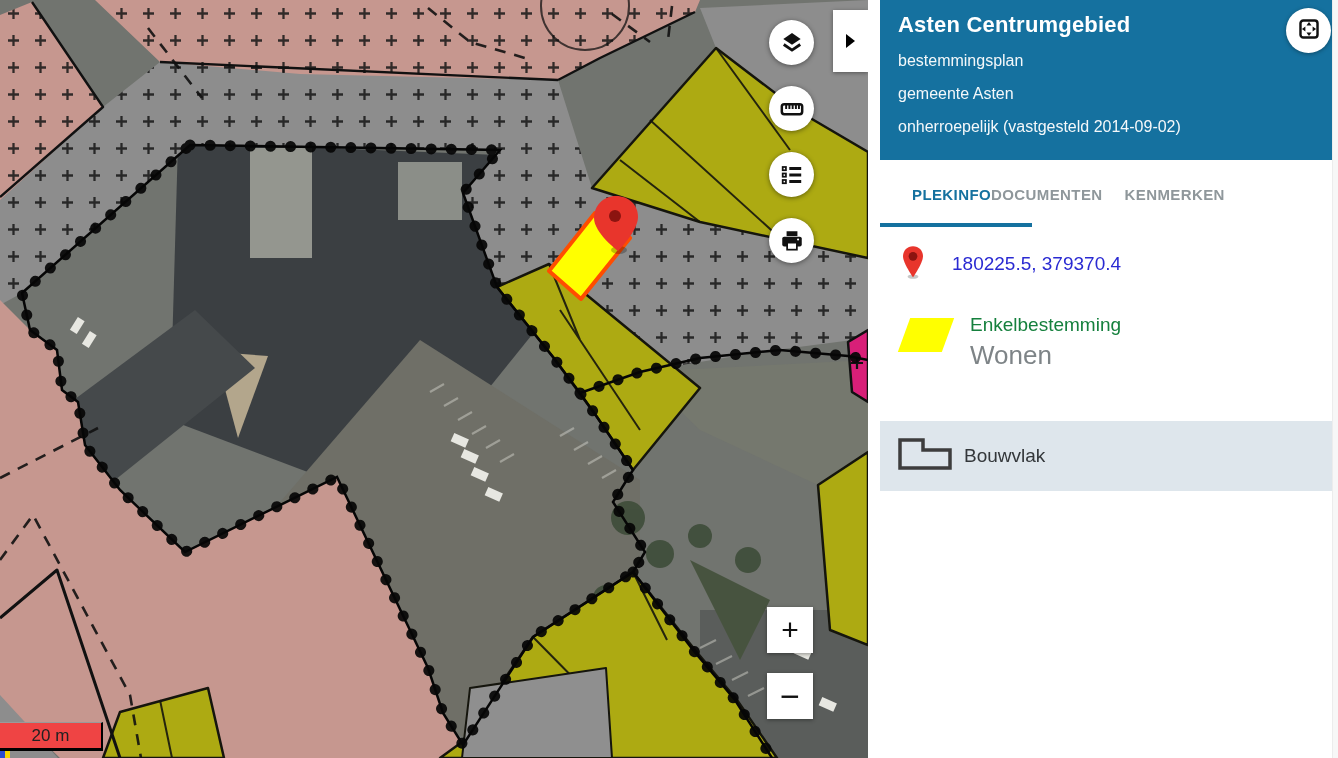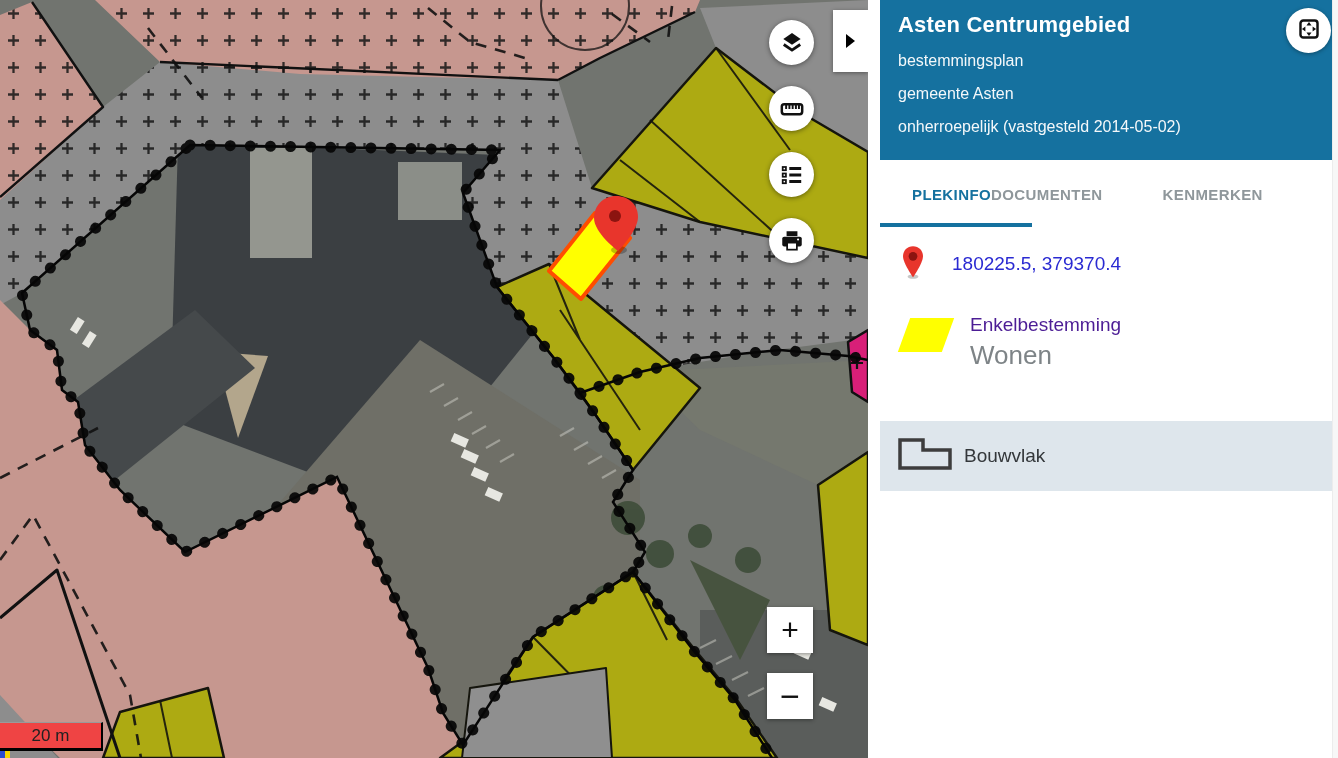--- a/index.html
+++ b/index.html
@@ -38,30 +38,30 @@
   #panel-header{position:relative;height:160px;background:#15719f;color:#fff;box-sizing:border-box;padding:12px 18px 0 18px;}
   #panel-title{font-size:22px;font-weight:700;letter-spacing:.2px;margin:0 0 6px 0;}
   .hdr-line{font-size:16px;line-height:33px;font-weight:400;color:#f4f8fa;}
   #fit-btn{position:absolute;top:8px;right:13px;width:45px;height:45px;border-radius:50%;background:#fff;
     box-shadow:0 1px 4px rgba(0,0,0,.35);display:flex;align-items:center;justify-content:center;cursor:pointer;}
 
   #tabbar{position:relative;height:68px;display:flex;align-items:center;padding-left:32px;box-sizing:border-box;}
   .tab{font-size:15px;font-weight:700;letter-spacing:.4px;color:#8f979b;cursor:pointer;white-space:nowrap;}
   .tab.active{color:#15719f;}
   #tab-documenten{}
-  #tab-kenmerken{margin-left:60px;}
+  #tab-kenmerken{margin-left:22px;}
   #tab-underline{position:absolute;left:0;bottom:1px;width:152px;height:4px;background:#15719f;}
 
   .pi-row{display:flex;align-items:flex-start;}
   #coord-row{margin:16px 0 0 20px;align-items:center;}
   #coord-text{margin-left:26px;font-size:19px;color:#2a2ad2;}
   #bestemming-row{margin:30px 0 0 24px;}
   #bestemming-swatch{width:44px;height:34px;background:#ffff00;transform:skewX(-20deg);margin-top:4px;}
   #bestemming-texts{margin-left:22px;}
-  #bestemming-cat{font-size:19px;color:#4c1d95;cursor:pointer;}
+  #bestemming-cat{font-size:19px;color:#15803d;cursor:pointer;}
   #bestemming-val{font-size:26px;color:#7e8487;margin-top:4px;}
   #bouwvlak-row{margin-top:50px;height:70px;background:#dee6ec;display:flex;align-items:center;cursor:pointer;}
   #bouwvlak-row svg{margin-left:16px;}
   #bouwvlak-label{margin-left:10px;font-size:19px;color:#33373a;}
 </style>
 </head>
 <body>
 
 <div id="app">
 
@@ -225,21 +225,21 @@
     </div>
   </div>
 
   <div id="sidebar">
     <div id="sidebar-inner">
 
       <div id="panel-header">
         <div id="panel-title">Asten Centrumgebied</div>
         <div class="hdr-line">bestemmingsplan</div>
         <div class="hdr-line">gemeente Asten</div>
-        <div class="hdr-line">onherroepelijk (vastgesteld 2014-05-02)</div>
+        <div class="hdr-line">onherroepelijk (vastgesteld 2014-09-02)</div>
         <div id="fit-btn">
           <span>
             <svg width="28" height="28" viewBox="0 0 24 24">
               <rect x="4.7" y="4.7" width="14.6" height="14.6" rx="2.4" fill="none" stroke="#111" stroke-width="2.1"></rect>
               <path d="M12 5.9 L14.2 8.9 H9.8 Z" fill="#111"></path>
               <path d="M12 18.1 L14.2 15.1 H9.8 Z" fill="#111"></path>
               <path d="M5.9 12 L8.9 9.8 V14.2 Z" fill="#111"></path>
               <path d="M18.1 12 L15.1 9.8 V14.2 Z" fill="#111"></path>
             </svg>
           </span>

